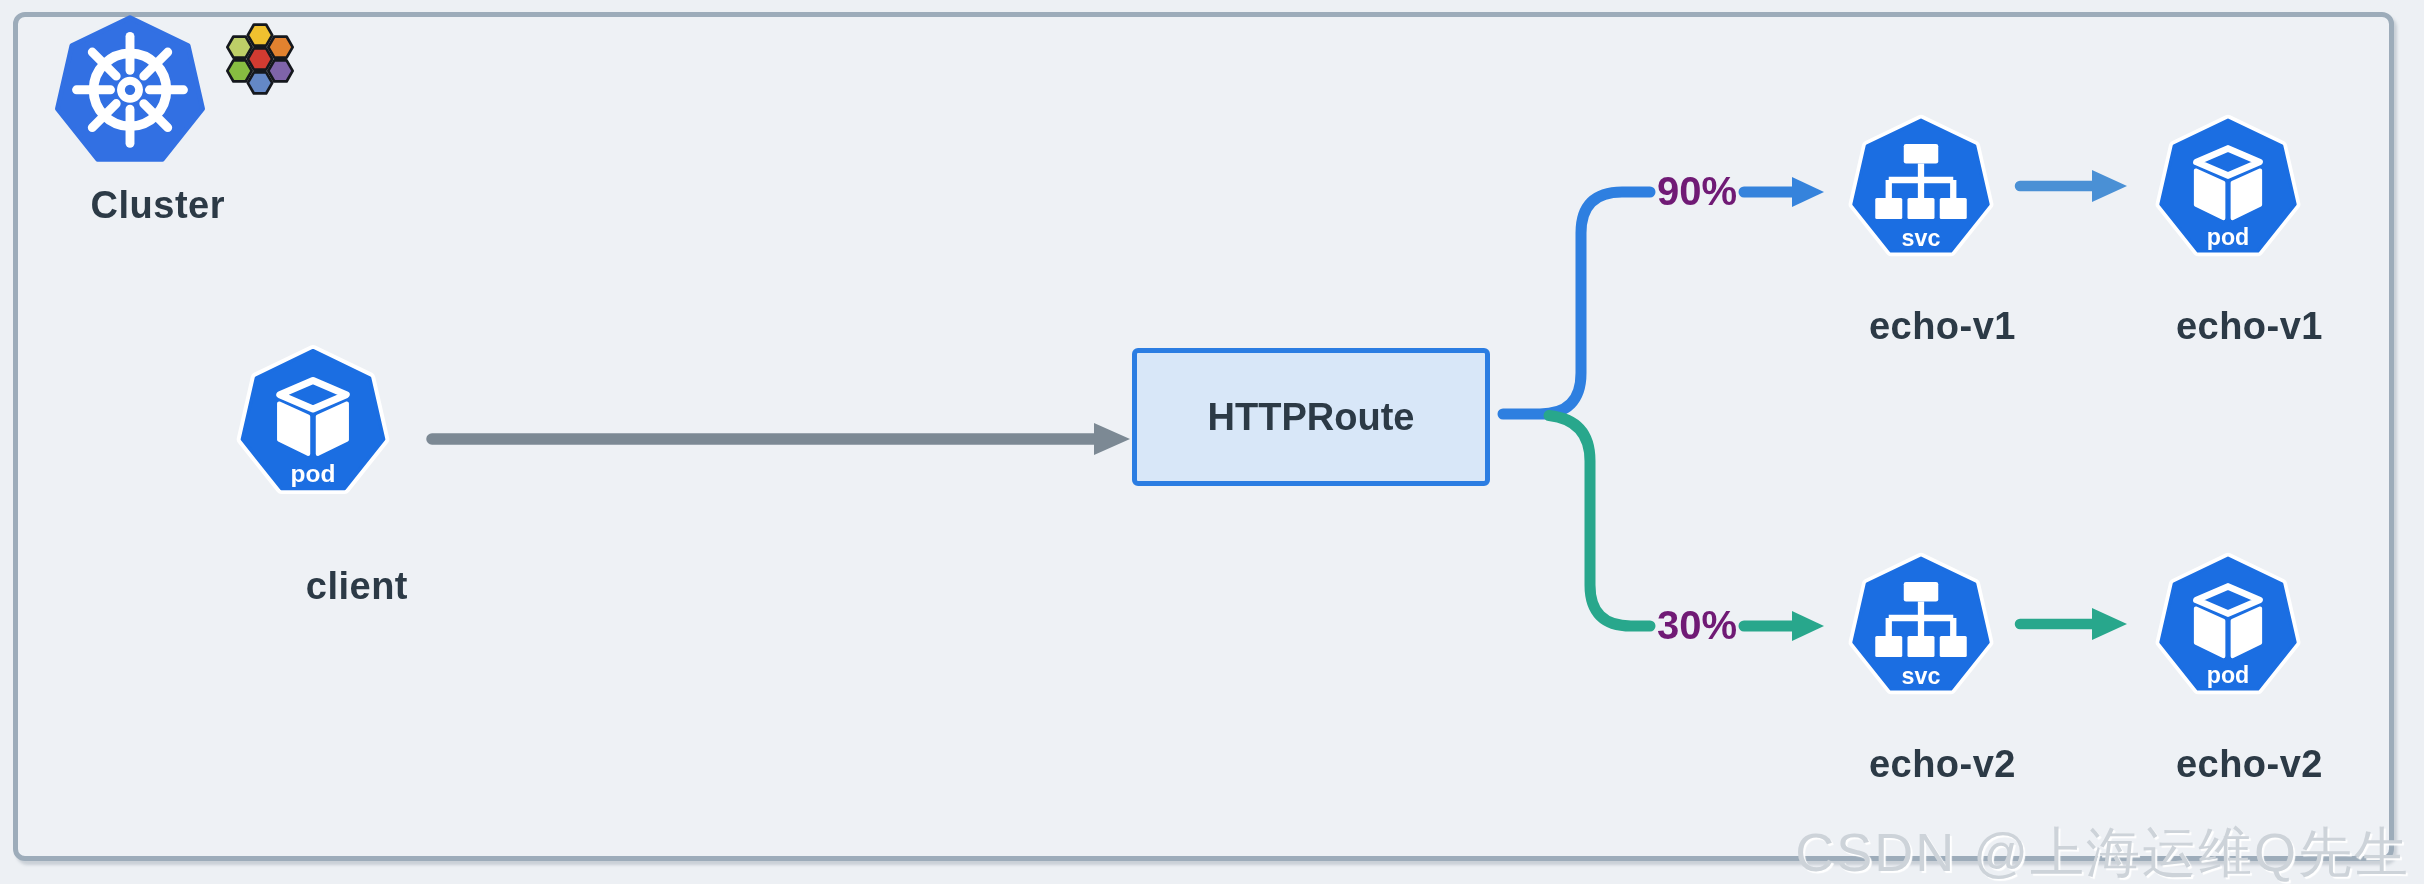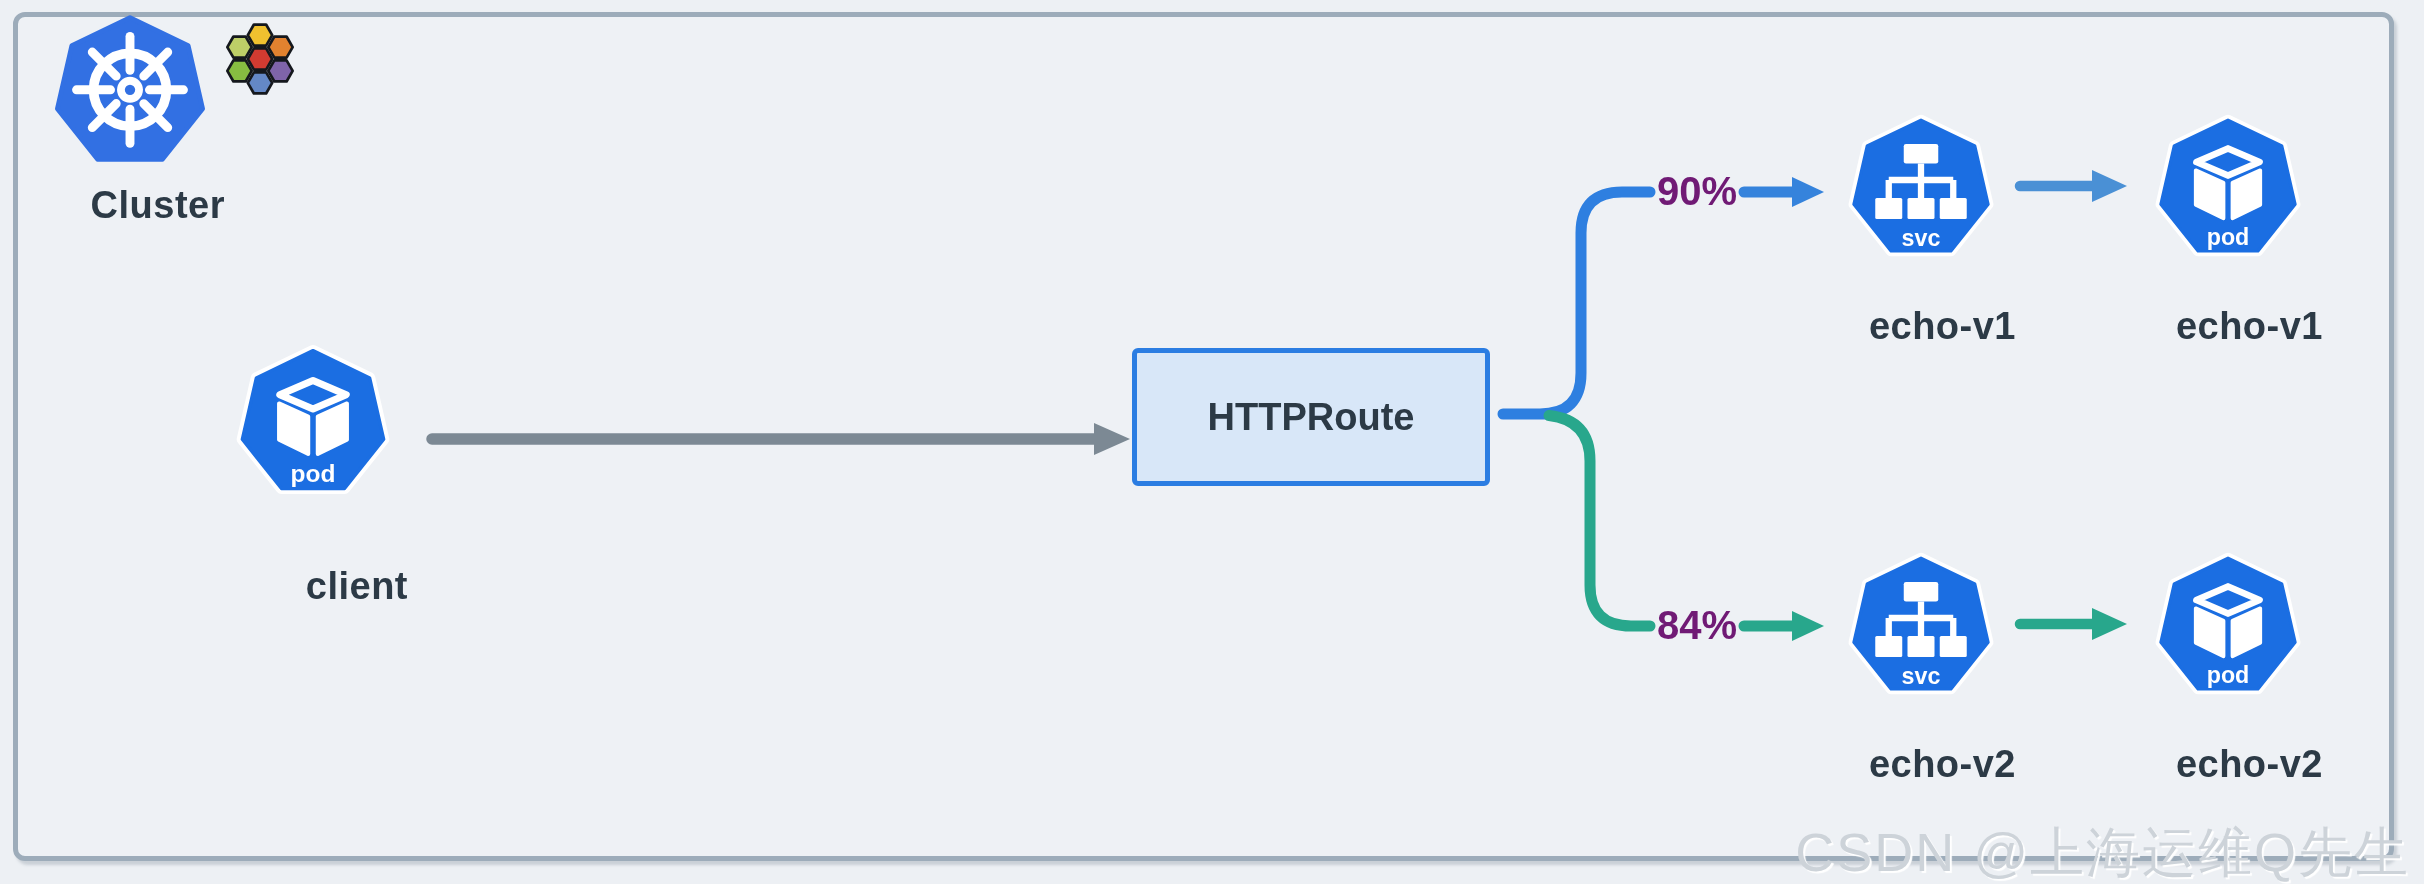--- a/index.html
+++ b/index.html
@@ -111,21 +111,21 @@
     <use href="#heptagon" fill="#1b6ee2" stroke="#1b6ee2" stroke-width="2" stroke-linejoin="round"></use>
     <use href="#pod-glyph"></use>
     <text x="50" y="89" text-anchor="middle" font-size="15.5" font-weight="bold" fill="#fff">pod</text>
   </svg>
   <div class="lbl" style="left:218px;top:565px">client</div>
 
 
   <div class="route">HTTPRoute</div>
 
   <div class="weight" style="left:1651px;top:169px">90%</div>
-  <div class="weight" style="left:1651px;top:603px">84%</div>
+  <div class="weight" style="left:1651px;top:603px">30%</div>
 
   <svg class="icon" style="left:1846px;top:111px" width="150" height="150" viewBox="0 0 100 100">
     <use href="#heptagon" fill="none" stroke="#fff" stroke-width="7" stroke-linejoin="round"></use>
     <use href="#heptagon" fill="#1b6ee2" stroke="#1b6ee2" stroke-width="2" stroke-linejoin="round"></use>
     <use href="#svc-glyph"></use>
     <text x="50" y="90" text-anchor="middle" font-size="15.5" font-weight="bold" fill="#fff">svc</text>
   </svg>
   <div class="lbl" style="left:1826px;top:305px">echo-v1</div>
 
   <svg class="icon" style="left:2153px;top:111px" width="150" height="150" viewBox="0 0 100 100">

